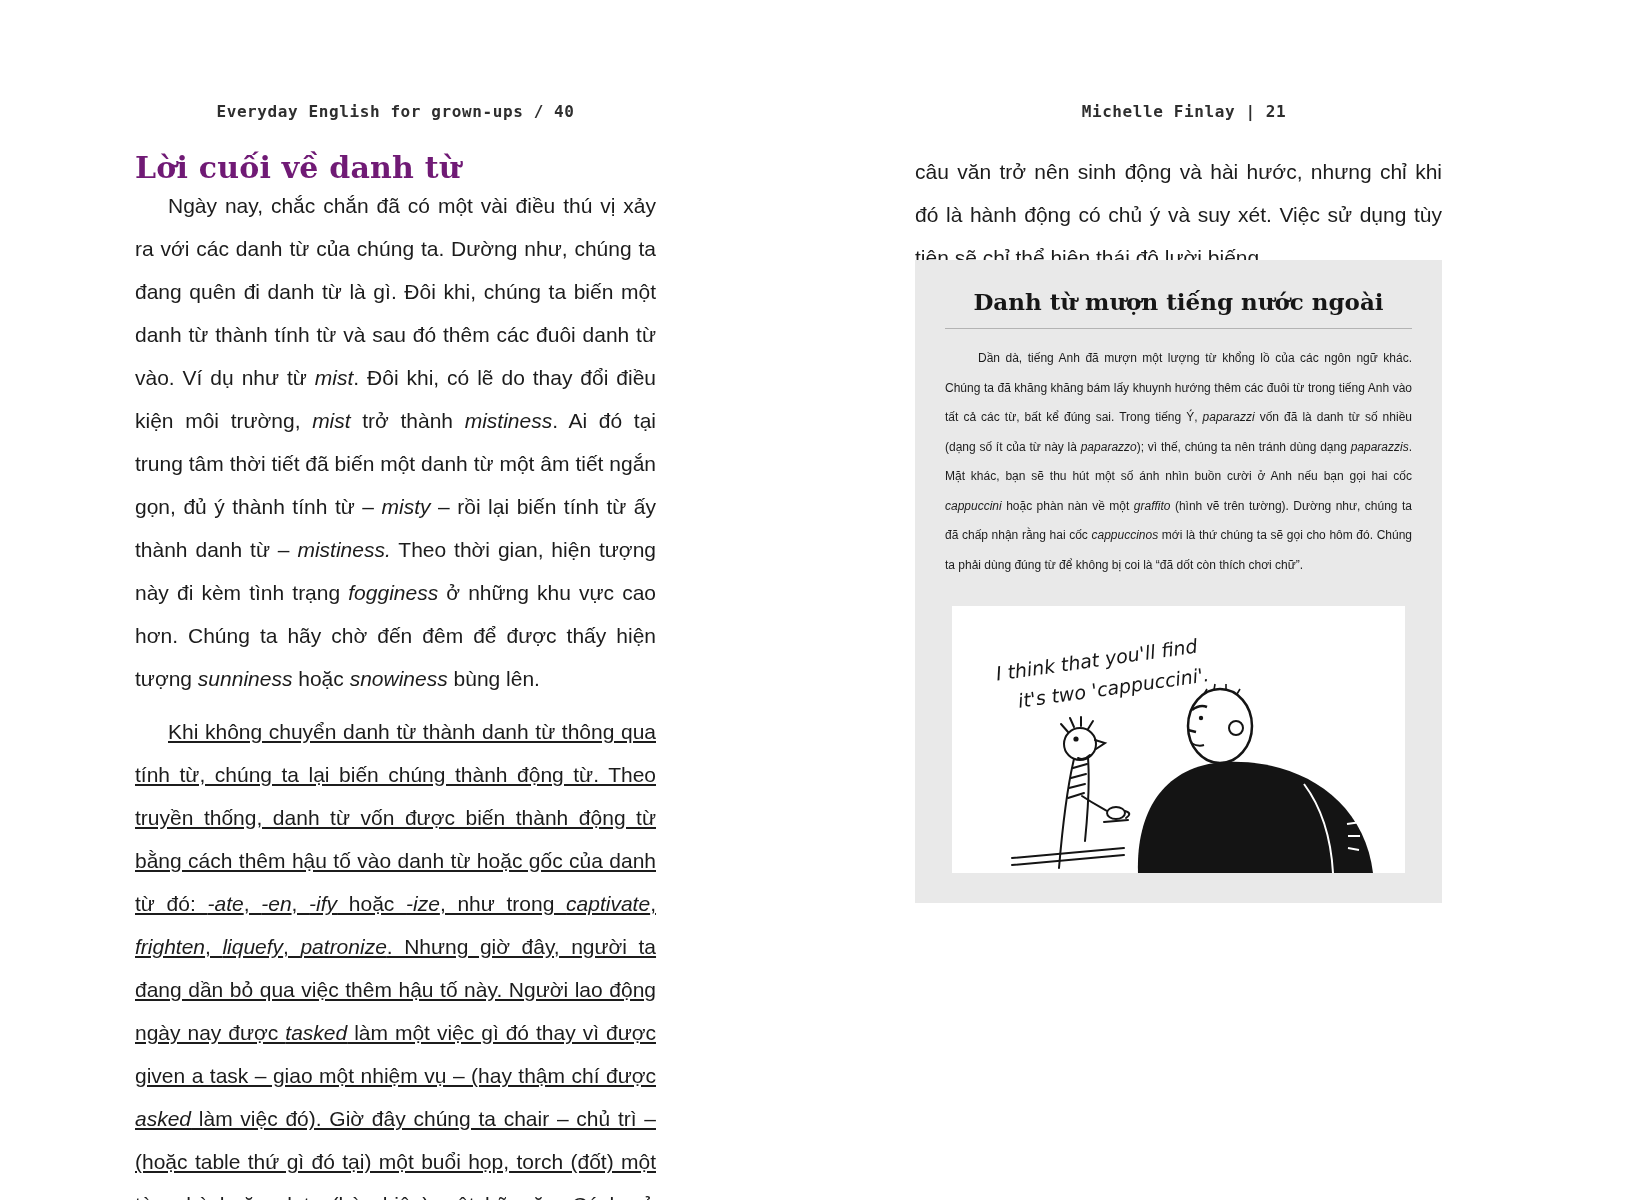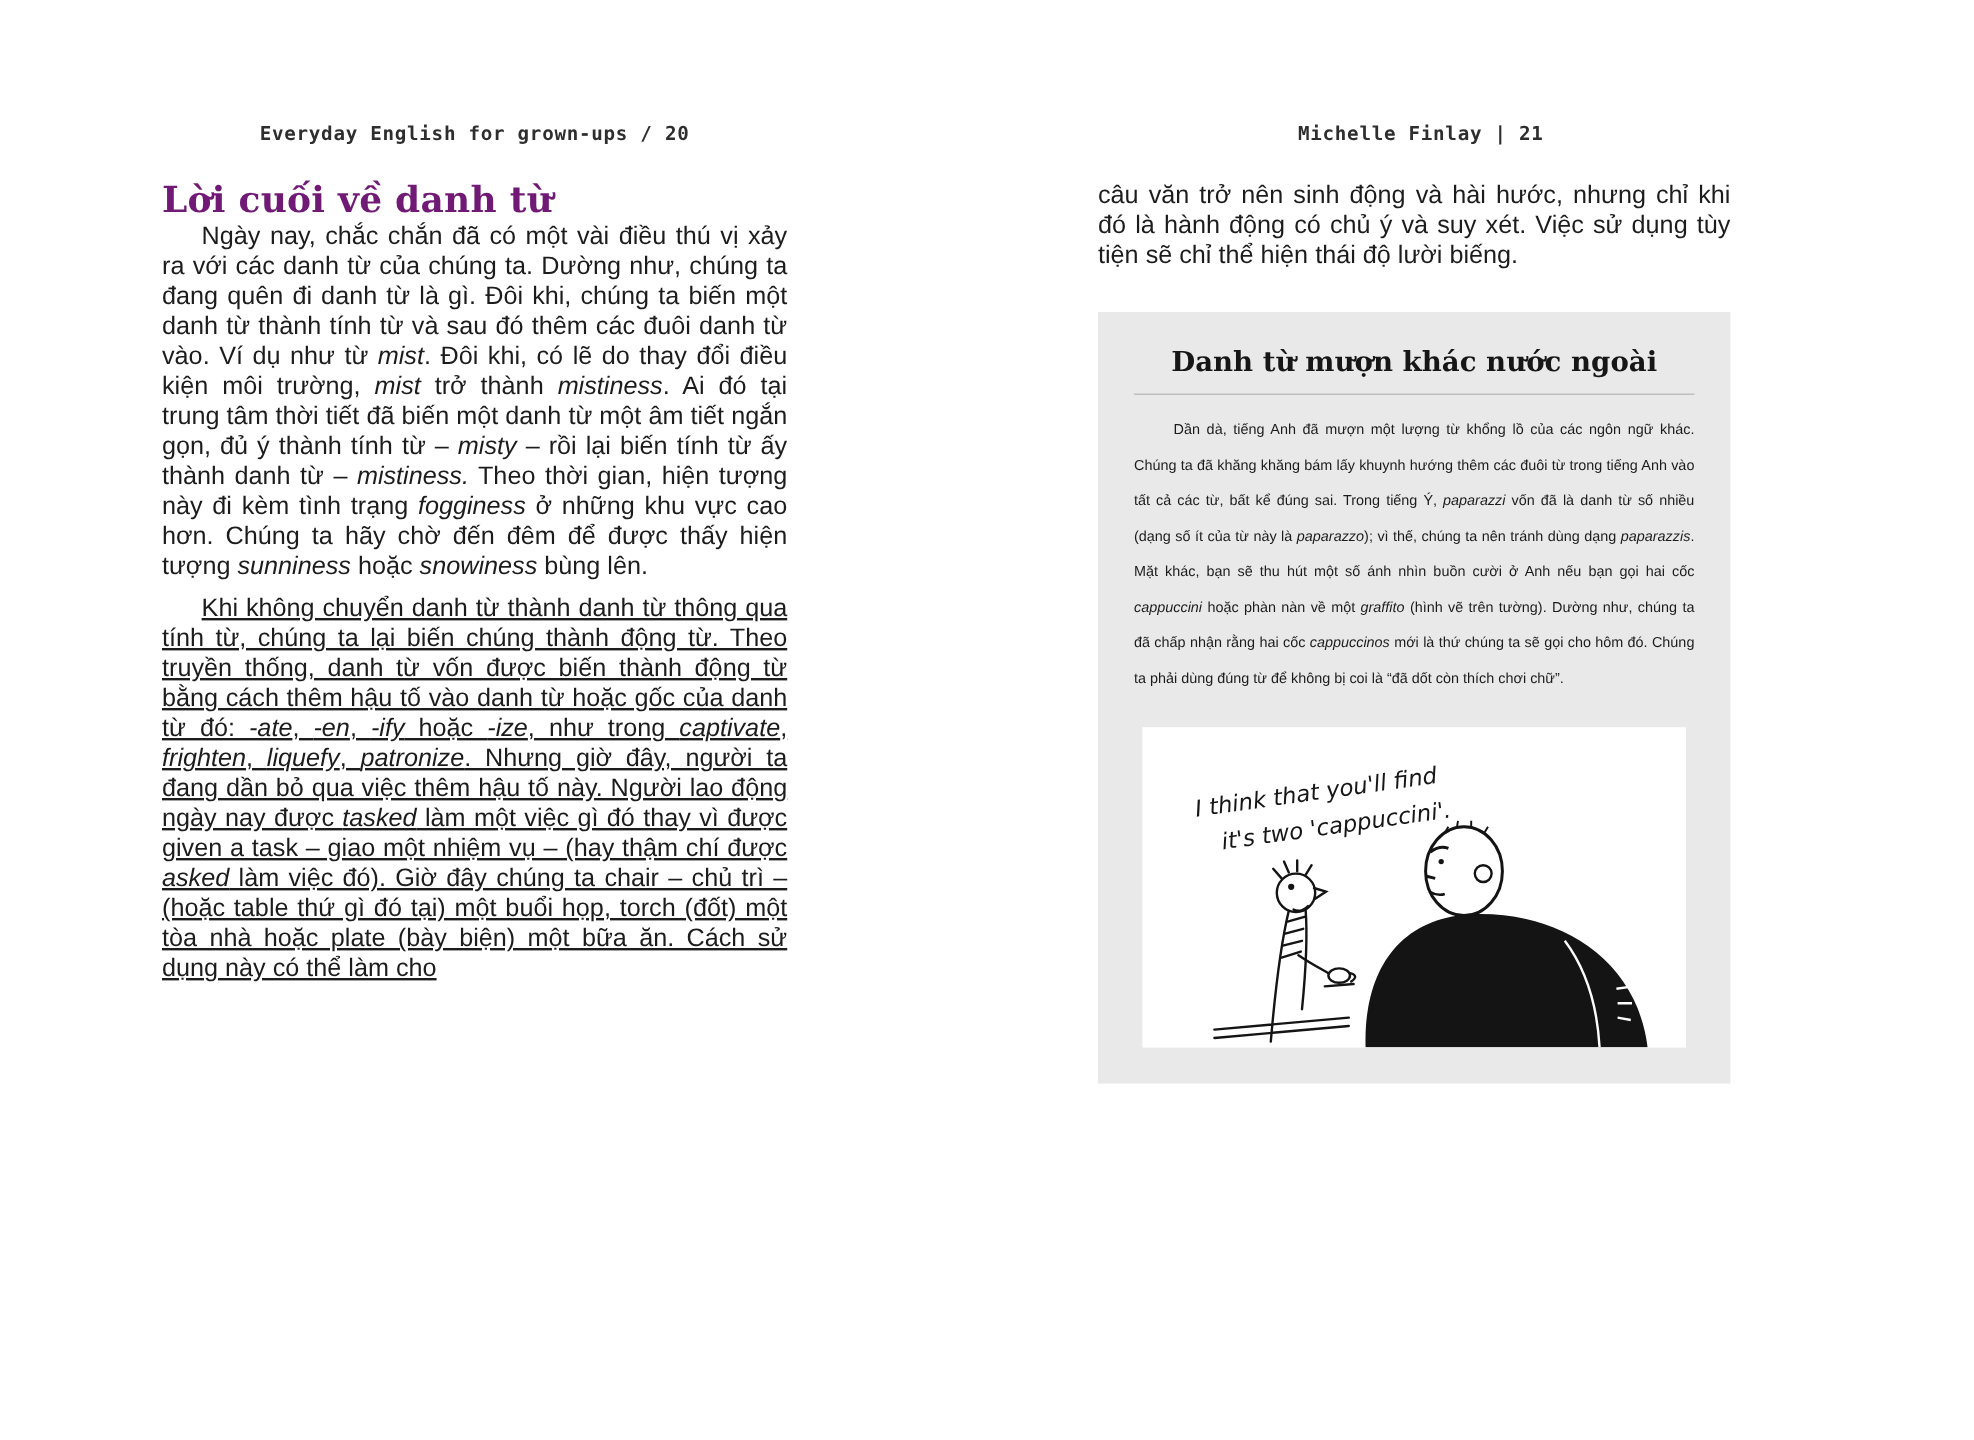--- a/index.html
+++ b/index.html
@@ -31,21 +31,21 @@
     font-weight:700;
     font-size:30px;
     letter-spacing:0.2px;
     color:#701a75;
   }
 
   .left-content { position:absolute; top:184px; left:0; width:521px; }
 
   .body-text {
     font-size:21px;
-    line-height:25px;
+    line-height:43px;
     text-align:justify;
     color:var(--ink, #1c1c1c);
   }
   .body-text em { font-style:italic; }
   .indent { text-indent:33px; }
   .para-gap { margin-top:10px;text-decoration:underline; }
 
   .right-intro { position:absolute; top:150px; left:0; width:527px; }
 
   .callout-box {
@@ -74,36 +74,36 @@
     margin:26px auto 0 auto;
     width:453px; height:267px;
     background:#ffffff;
     overflow:hidden;
   }
 </style>
 </head>
 <body>
 
 <div class="page page-left">
-  <div class="running-header">Everyday English for grown-ups / 20</div>
+  <div class="running-header">Everyday English for grown-ups / 40</div>
   <h1 class="chapter-heading">Lời cuối về danh từ</h1>
   <div class="left-content">
     <p class="body-text indent"><span>Ngày nay, chắc chắn đã có một vài điều thú vị xảy ra với các danh từ của chúng ta. Dường như, chúng ta đang quên đi danh từ là gì. Đôi khi, chúng ta biến một danh từ thành tính từ và sau đó thêm các đuôi danh từ vào. Ví dụ như từ </span><em>mist</em><span>. Đôi khi, có lẽ do thay đổi điều kiện môi trường, </span><em>mist</em><span> trở thành </span><em>mistiness</em><span>. Ai đó tại trung tâm thời tiết đã biến một danh từ một âm tiết ngắn gọn, đủ ý thành tính từ – </span><em>misty</em><span> – rồi lại biến tính từ ấy thành danh từ – </span><em>mistiness.</em><span> Theo thời gian, hiện tượng này đi kèm tình trạng </span><em>fogginess</em><span> ở những khu vực cao hơn. Chúng ta hãy chờ đến đêm để được thấy hiện tượng </span><em>sunniness</em><span> hoặc </span><em>snowiness</em><span> bùng lên.</span></p>
     <p class="body-text indent para-gap"><span>Khi không chuyển danh từ thành danh từ thông qua tính từ, chúng ta lại biến chúng thành động từ. Theo truyền thống, danh từ vốn được biến thành động từ bằng cách thêm hậu tố vào danh từ hoặc gốc của danh từ đó: </span><em>-ate</em><span>, </span><em>-en</em><span>, </span><em>-ify</em><span> hoặc </span><em>-ize</em><span>, như trong </span><em>captivate</em><span>, </span><em>frighten</em><span>, </span><em>liquefy</em><span>, </span><em>patronize</em><span>. Nhưng giờ đây, người ta đang dần bỏ qua việc thêm hậu tố này. Người lao động ngày nay được </span><em>tasked</em><span> làm một việc gì đó thay vì được given a task – giao một nhiệm vụ – (hay thậm chí được </span><em>asked</em><span> làm việc đó). Giờ đây chúng ta chair – chủ trì – (hoặc table thứ gì đó tại) một buổi họp, torch (đốt) một tòa nhà hoặc plate (bày biện) một bữa ăn. Cách sử dụng này có thể làm cho</span></p>
   </div>
 </div>
 
 <div class="page page-right">
   <div class="running-header">Michelle Finlay | 21</div>
   <div class="right-intro">
     <p class="body-text"><span>câu văn trở nên sinh động và hài hước, nhưng chỉ khi đó là hành động có chủ ý và suy xét. Việc sử dụng tùy tiện sẽ chỉ thể hiện thái độ lười biếng.</span></p>
   </div>
 
   <div class="callout-box">
-    <div class="box-title">Danh từ mượn khác nước ngoài</div>
+    <div class="box-title">Danh từ mượn tiếng nước ngoài</div>
     <div class="box-rule"></div>
     <p class="body-text indent box-body"><span>Dần dà, tiếng Anh đã mượn một lượng từ khổng lồ của các ngôn ngữ khác. Chúng ta đã khăng khăng bám lấy khuynh hướng thêm các đuôi từ trong tiếng Anh vào tất cả các từ, bất kể đúng sai. Trong tiếng Ý, </span><em>paparazzi</em><span> vốn đã là danh từ số nhiều (dạng số ít của từ này là </span><em>paparazzo</em><span>); vì thế, chúng ta nên tránh dùng dạng </span><em>paparazzis</em><span>. Mặt khác, bạn sẽ thu hút một số ánh nhìn buồn cười ở Anh nếu bạn gọi hai cốc </span><em>cappuccini</em><span> hoặc phàn nàn về một </span><em>graffito</em><span> (hình vẽ trên tường). Dường như, chúng ta đã chấp nhận rằng hai cốc </span><em>cappuccinos</em><span> mới là thứ chúng ta sẽ gọi cho hôm đó. Chúng ta phải dùng đúng từ để không bị coi là “đã dốt còn thích chơi chữ”.</span></p>
 
     <div class="cartoon-panel">
       <svg viewBox="0 0 453 267" width="453" height="267">
 
         <g transform="rotate(-8 150 75)" fill="#161616" font-family="DejaVu Sans, sans-serif" font-style="italic" font-size="19">
           <text x="46" y="60">I think that you'll find</text>
           <text x="64" y="90">it's two 'cappuccini'.</text>
         </g>

